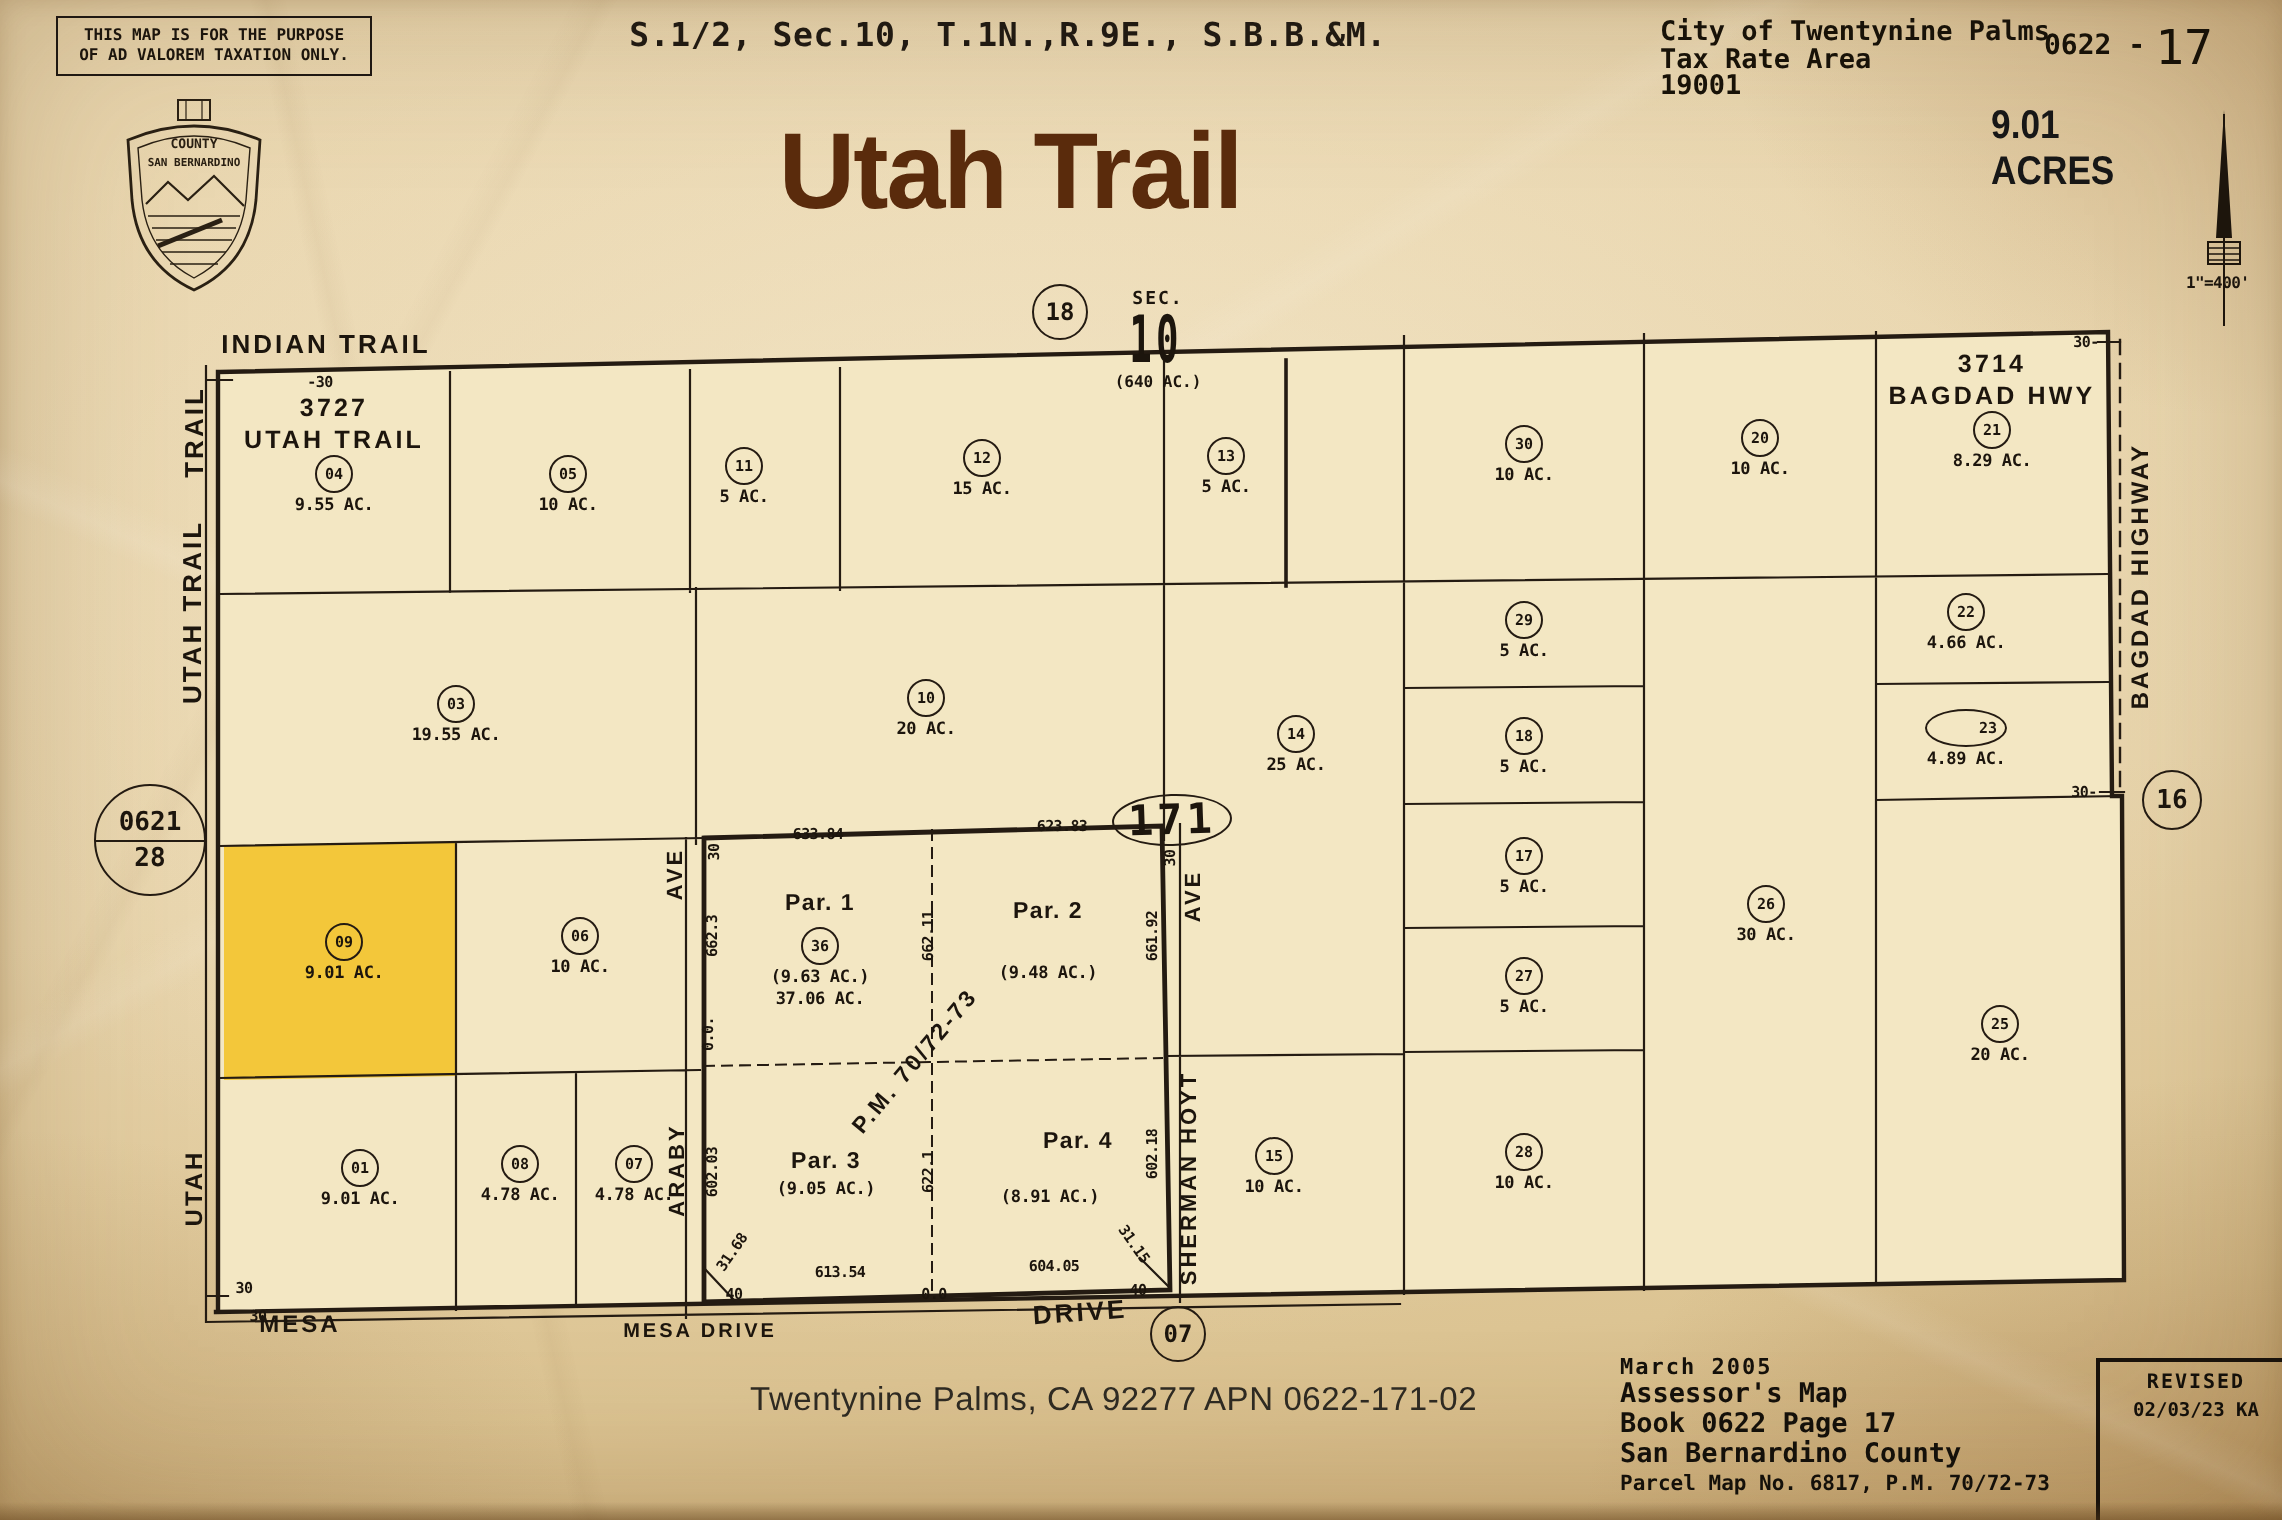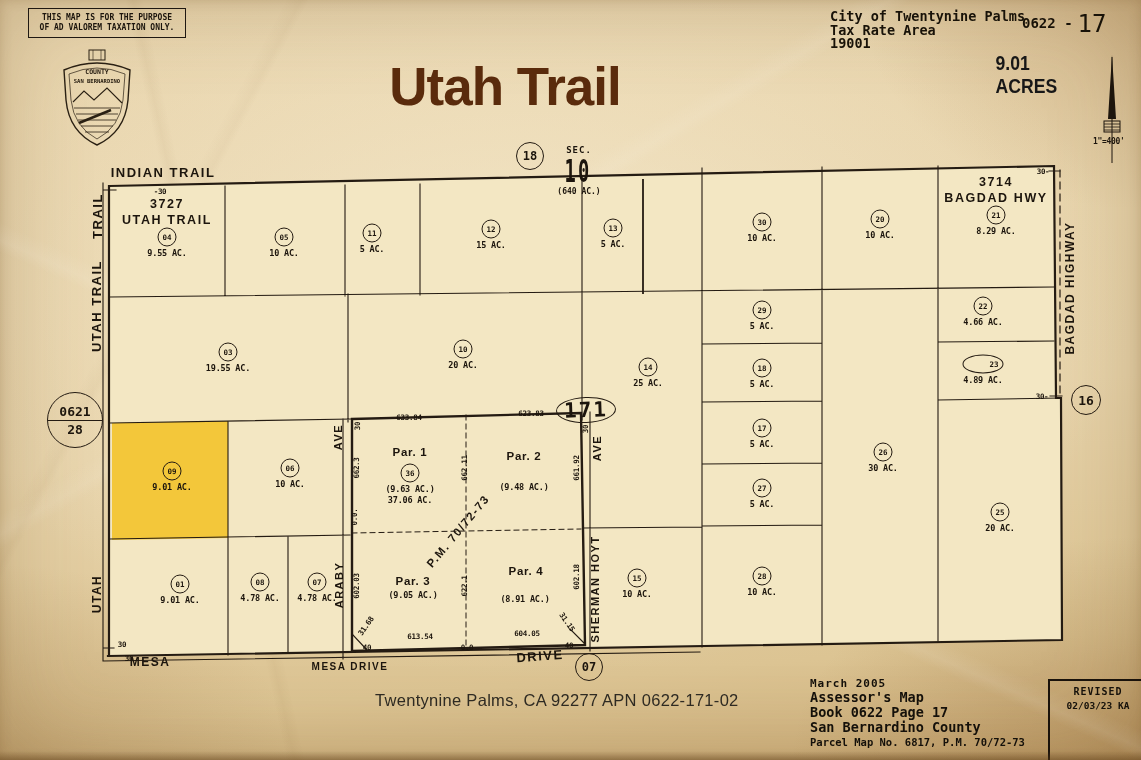--- a/index.html
+++ b/index.html
@@ -113,20 +113,21 @@
       <path stroke-width="2.5" d="M30,73 L62,60"></path>
       <text x="48" y="24" text-anchor="middle" font-family="DejaVu Sans Mono, monospace" font-size="6.5" font-weight="bold" fill="#2a2013" stroke="none">COUNTY</text>
       <text x="48" y="33" text-anchor="middle" font-family="DejaVu Sans Mono, monospace" font-size="5.5" font-weight="bold" fill="#2a2013" stroke="none">SAN BERNARDINO</text>
     </g>
   </svg>
 
   <div id="disclaimer" class="abs">
     <div>THIS MAP IS FOR THE PURPOSE</div>
     <div>OF AD VALOREM TAXATION ONLY.</div>
   </div>
+  <div id="section-line" class="abs">S.1/2, Sec.10, T.1N.,R.9E., S.B.B.&amp;M.</div>
   <div id="map-title" class="abs">Utah Trail</div>
   <div id="city-block" class="abs">
     <div>City of Twentynine Palms</div>
     <div>Tax Rate Area</div>
     <div>19001</div>
   </div>
   <div id="book-page" class="abs">
     <span class="bp-pre">0622 -</span>
     <span class="bp-num">17</span>
   </div>
@@ -203,21 +204,21 @@
       <span class="pnum" style="left: 317px; top: 582px; transform: translate(-50%, -50%);">07</span>
       <span class="pac" style="left: 317px; top: 598px; transform: translate(-50%, -50%);">4.78 AC.</span>
       <span class="pnum" style="left: 410px; top: 473px; transform: translate(-50%, -50%);">36</span>
       <span class="parname" style="left: 410px; top: 452px; transform: translate(-50%, -50%);">Par. 1</span>
       <span class="acres2" style="left: 410px; top: 489px; transform: translate(-50%, -50%);">(9.63 AC.)</span>
       <span class="acres2" style="left: 410px; top: 500px; transform: translate(-50%, -50%);">37.06 AC.</span>
       <span class="parname" style="left: 524px; top: 456px; transform: translate(-50%, -50%);">Par. 2</span>
       <span class="acres2" style="left: 524px; top: 487px; transform: translate(-50%, -50%);">(9.48 AC.)</span>
       <span class="parname" style="left: 413px; top: 581px; transform: translate(-50%, -50%);">Par. 3</span>
       <span class="acres2" style="left: 413px; top: 595px; transform: translate(-50%, -50%);">(9.05 AC.)</span>
-      <span class="parname" style="left: 526px; top: 571px; transform: translate(-50%, -50%);">Par. 4</span>
+      <span class="parname" style="left: 539px; top: 571px; transform: translate(-50%, -50%);">Par. 4</span>
       <span class="acres2" style="left: 525px; top: 599px; transform: translate(-50%, -50%);">(8.91 AC.)</span>
       <span class="dim" style="left: 409px; top: 417px; transform: translate(-50%, -50%);">633.84</span>
       <span class="dim" style="left: 531px; top: 413px; transform: translate(-50%, -50%);">623.83</span>
       <span class="dim" style="left: 464px; top: 468px; transform: translate(-50%, -50%) rotate(-90deg);">662.11</span>
       <span class="dim" style="left: 576px; top: 468px; transform: translate(-50%, -50%) rotate(-90deg);">661.92</span>
       <span class="dim" style="left: 356px; top: 468px; transform: translate(-50%, -50%) rotate(-90deg);">662.3</span>
       <span class="dim" style="left: 356px; top: 586px; transform: translate(-50%, -50%) rotate(-90deg);">602.03</span>
       <span class="dim" style="left: 464px; top: 586px; transform: translate(-50%, -50%) rotate(-90deg);">622.1</span>
       <span class="dim" style="left: 576px; top: 577px; transform: translate(-50%, -50%) rotate(-90deg);">602.18</span>
       <span class="dim" style="left: 420px; top: 636px; transform: translate(-50%, -50%);">613.54</span>

